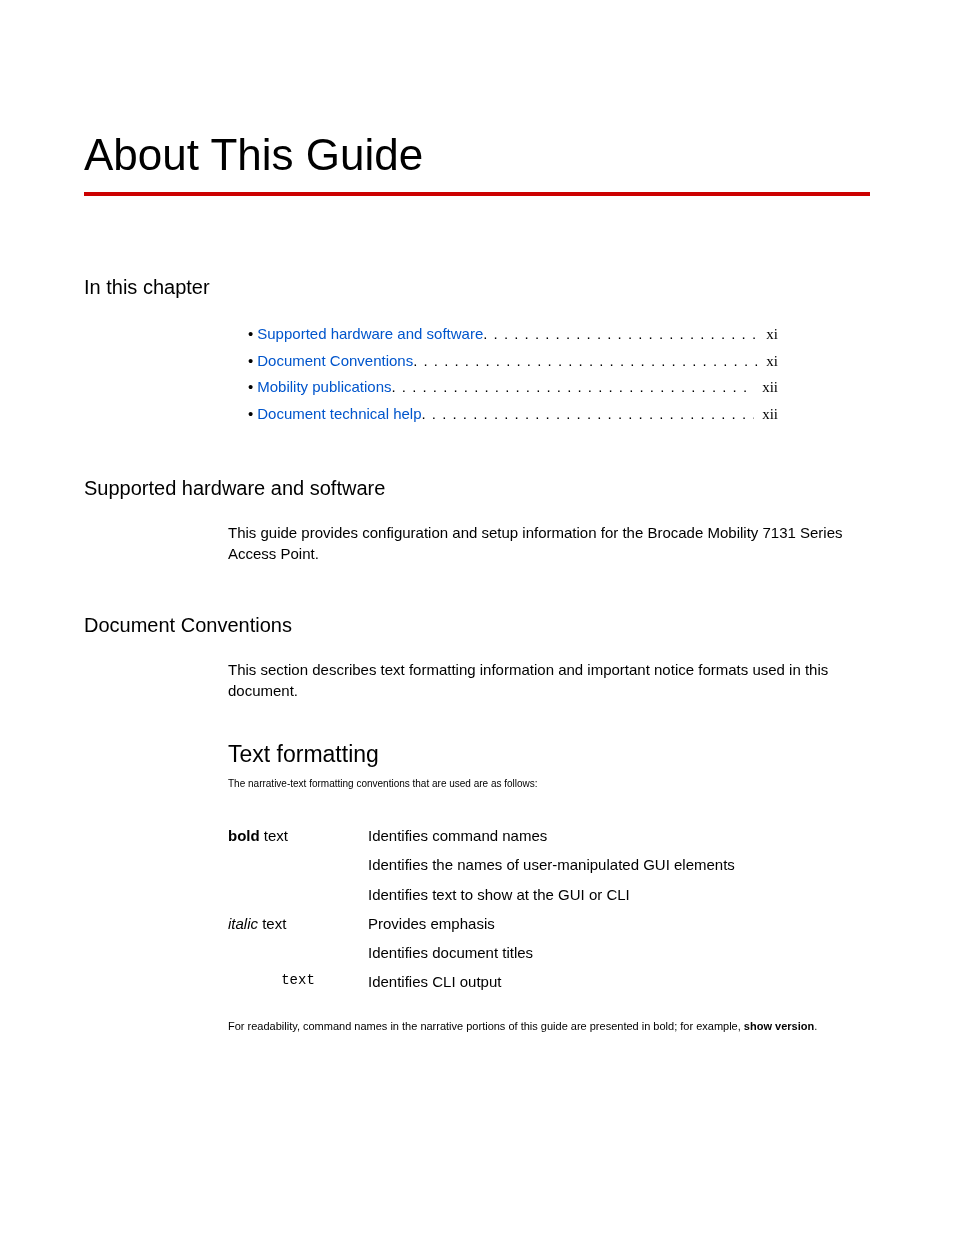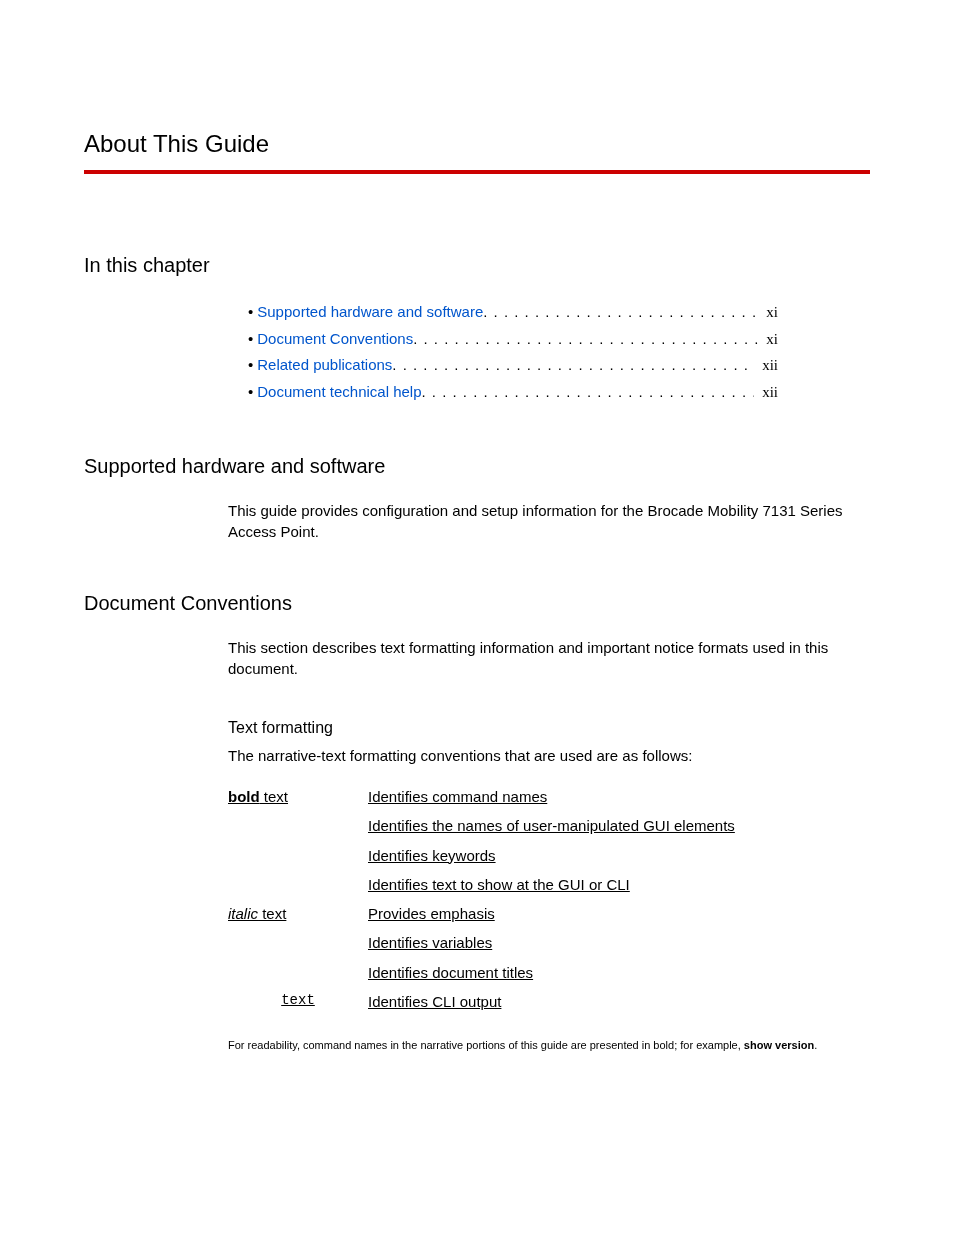--- a/index.html
+++ b/index.html
@@ -5,40 +5,40 @@
     * { margin: 0; padding: 0; box-sizing: border-box; }
     body {
       width: 954px;
       height: 1235px;
       background: #fff;
       font-family: Arial, Helvetica, sans-serif;
       padding: 130px 84px 0 84px;
       color: #000;
     }
     .page-title {
-      font-size: 24px;
+      font-size: 44px;
       font-weight: normal;
       font-family: "Arial Narrow", Arial, sans-serif;
       font-stretch: condensed;
       margin-bottom: 12px;
     }
     .red-rule {
       border: none;
       border-top: 4px solid #cc0000;
       margin-bottom: 80px;
     }
     .h2 {
       font-size: 20px;
       font-weight: normal;
       font-family: "Arial Narrow", Arial, sans-serif;
       font-stretch: condensed;
       margin-bottom: 22px;
     }
     .h3 {
-      font-size: 16px;
+      font-size: 23px;
       font-weight: normal;
       font-family: "Arial Narrow", Arial, sans-serif;
       font-stretch: condensed;
       margin-bottom: 10px;
     }
     .toc-block {
       margin-left: 164px;
       margin-bottom: 50px;
       width: 530px;
     }
@@ -62,21 +62,21 @@
     .toc-page { padding-left: 8px; font-family: Liberation Serif, serif; }
     .body-block {
       margin-left: 144px;
       margin-right: 10px;
       font-size: 15px;
       line-height: 1.4;
     }
     .body-para { margin-bottom: 40px; }
     .body-para2 { margin-bottom: 20px; }
     .conv-block { margin-left: 144px; margin-right: 10px; }
-    .conv-list { margin-bottom: 22px; text-decoration: underline; }
+    .conv-list { margin-bottom: 22px; }
     .conv-row {
       display: flex;
       font-size: 15px;
       line-height: 1.95;
     }
     .conv-key {
       width: 140px;
       flex-shrink: 0;
     }
     .conv-desc { flex: 1; }
@@ -101,21 +101,21 @@
     <span class="toc-page">xi</span>
   </div>
   <div class="toc-row">
     <span class="toc-bullet">•</span>
     <a class="toc-link" href="#">Document Conventions</a>
     <span class="toc-dots"></span>
     <span class="toc-page">xi</span>
   </div>
   <div class="toc-row">
     <span class="toc-bullet">•</span>
-    <a class="toc-link" href="#">Related publications</a>
+    <a class="toc-link" href="#">Mobility publications</a>
     <span class="toc-dots"></span>
     <span class="toc-page">xii</span>
   </div>
   <div class="toc-row">
     <span class="toc-bullet">•</span>
     <a class="toc-link" href="#">Document technical help</a>
     <span class="toc-dots"></span>
     <span class="toc-page">xii</span>
   </div>
 </div>
@@ -125,47 +125,45 @@
   <p class="body-para2">This guide provides configuration and setup information for the Brocade Mobility 7131 Series Access Point.</p>
 </div>
 
 <h2 class="h2">Document Conventions</h2>
 <div class="body-block">
   <p class="body-para">This section describes text formatting information and important notice formats used in this document.</p>
 </div>
 
 <div class="conv-block">
   <h3 class="h3">Text formatting</h3>
-  <p style="font-size:15px; margin-bottom:18px;">The narrative-text formatting conventions that are used are as follows:</p>
+  <p style="font-size:10px; margin-bottom:32px;">The narrative-text formatting conventions that are used are as follows:</p>
 
   <div class="conv-list">
     <div class="conv-row">
       <div class="conv-key"><span class="bold">bold</span><span> text</span></div>
       <div class="conv-desc">Identifies command names</div>
     </div>
     <div class="conv-row">
       <div class="conv-key"></div>
       <div class="conv-desc">Identifies the names of user-manipulated GUI elements</div>
     </div>
     <div class="conv-row">
       <div class="conv-key"></div>
-      <div class="conv-desc">Identifies keywords</div>
     </div>
     <div class="conv-row">
       <div class="conv-key"></div>
       <div class="conv-desc">Identifies text to show at the GUI or CLI</div>
     </div>
 
     <div class="conv-row">
       <div class="conv-key"><span class="italic">italic</span><span> text</span></div>
       <div class="conv-desc">Provides emphasis</div>
     </div>
     <div class="conv-row">
       <div class="conv-key"></div>
-      <div class="conv-desc">Identifies variables</div>
     </div>
     <div class="conv-row">
       <div class="conv-key"></div>
       <div class="conv-desc">Identifies document titles</div>
     </div>
 
     <div class="conv-row">
       <div class="conv-key mono" style="text-align:center;">text</div>
       <div class="conv-desc">Identifies CLI output</div>
     </div>

